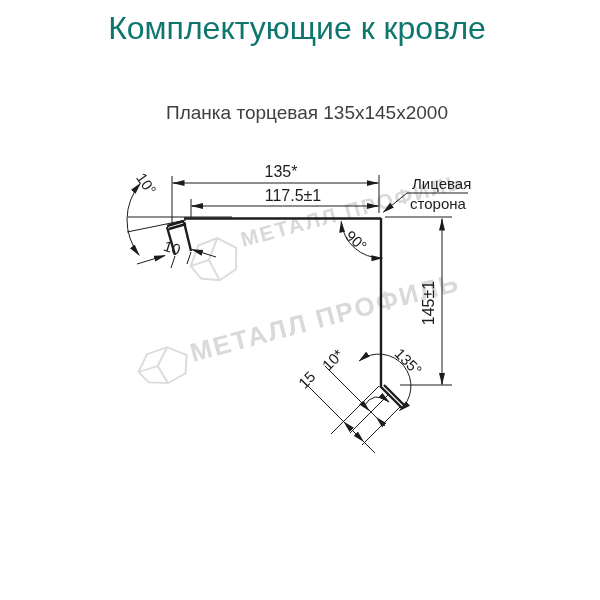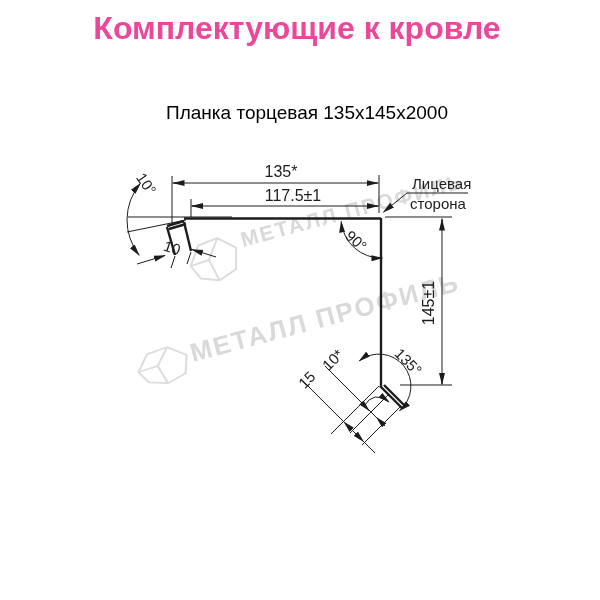--- a/index.html
+++ b/index.html
@@ -2,25 +2,25 @@
 <html><head>
 <meta charset="utf-8">
 <style>
   html,body{margin:0;padding:0;background:#fff;}
   #stage{
     position:relative;width:600px;height:600px;background:#fff;overflow:hidden;
     font-family:"Liberation Sans", sans-serif;
   }
   .page-title{
     position:absolute;top:10px;left:0;width:594px;text-align:center;
-    font-size:32px;font-weight:700;color:#ec4899;letter-spacing:0;
+    font-size:32px;font-weight:400;color:#0f766e;letter-spacing:0;
   }
   .subtitle{
     position:absolute;left:14px;width:586px;text-align:center;
-    font-size:19px;font-weight:400;color:#000000;
+    font-size:19px;font-weight:400;color:#404040;
   }
   .subtitle.s1{top:102px;}
   .subtitle.s2{top:134px;}
   svg{position:absolute;left:0;top:0;}
   .dimtext{font-size:16px;fill:#1c1c1c;font-family:"Liberation Sans",sans-serif;}
   .dimtext.small{font-size:15px;}
   .wmtext{font-weight:bold;fill:#d9d9d9;letter-spacing:2px;font-family:"Liberation Sans",sans-serif;}
 </style>
 </head>
 <body>

